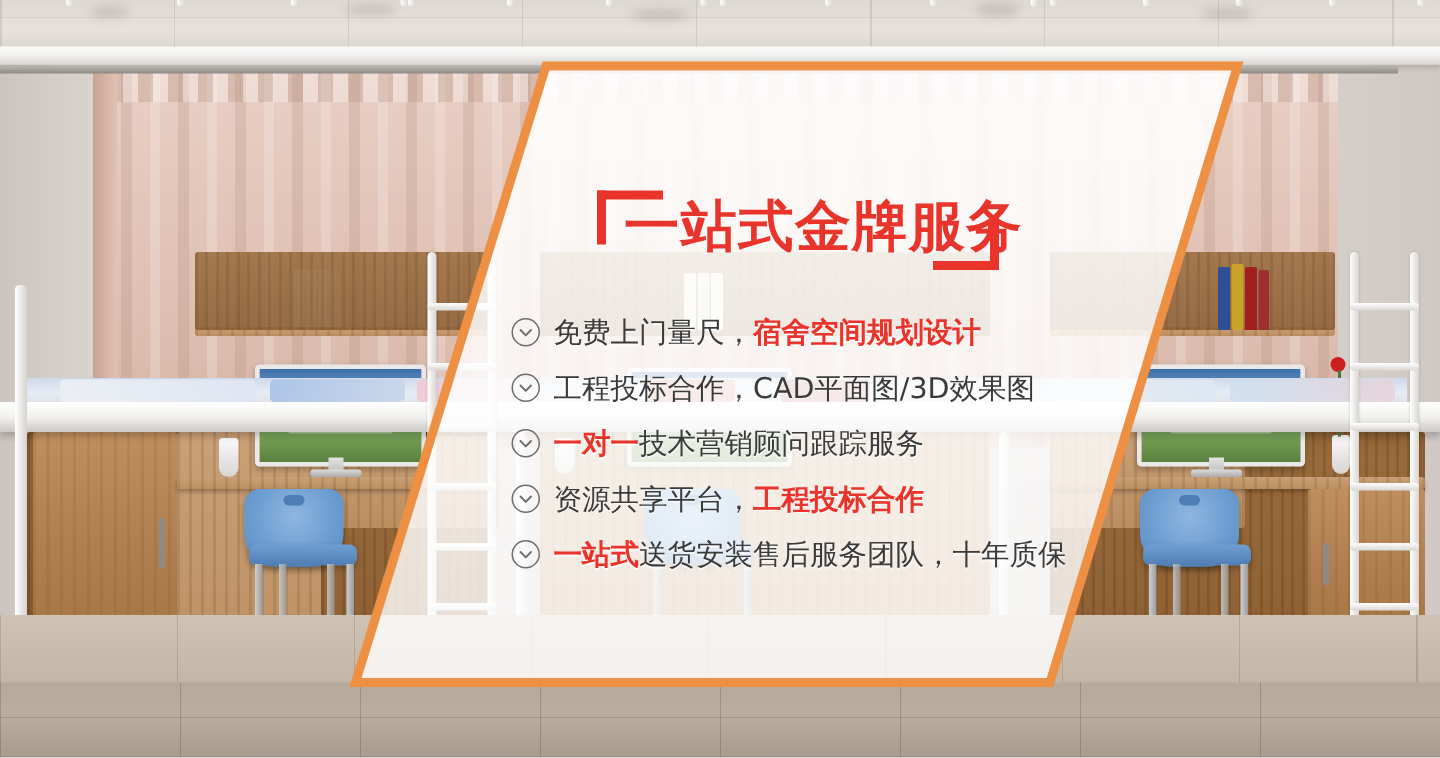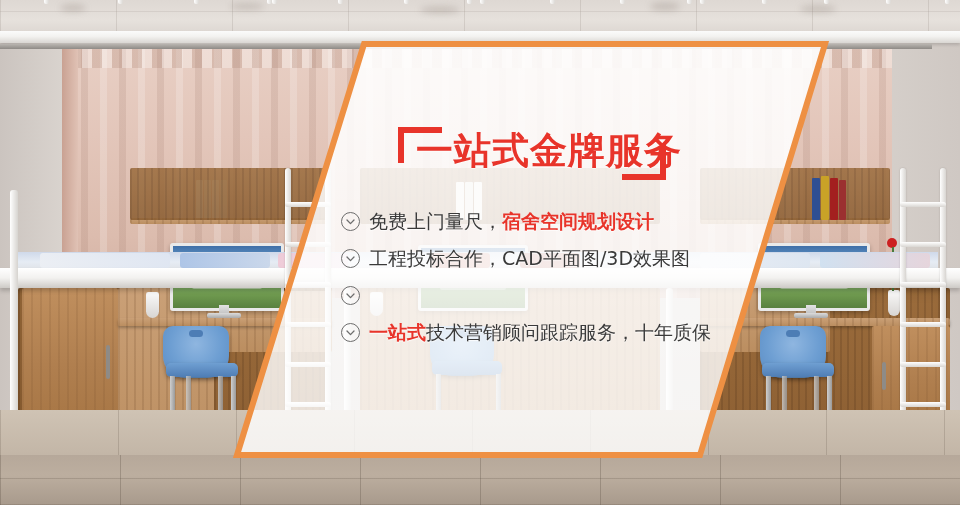--- a/index.html
+++ b/index.html
@@ -414,25 +414,34 @@
             </svg>
           </span>
           <span class="rowtext"><span>工程投标合作，CAD平面图/3D效果图</span></span>
         </div>
         <div class="row">
           <span class="bullet">
             <svg width="9" height="6" viewBox="0 0 9 6">
               <path d="M1 1 L4.5 4.6 L8 1" fill="none" stroke="#6d6d6d" stroke-width="1.3" stroke-linecap="round" stroke-linejoin="round"></path>
             </svg>
           </span>
+          <span class="rowtext"><span class="hl">一对一</span><span>技术营销顾问跟踪服务</span></span>
         </div>
         <div class="row">
           <span class="bullet">
             <svg width="9" height="6" viewBox="0 0 9 6">
               <path d="M1 1 L4.5 4.6 L8 1" fill="none" stroke="#6d6d6d" stroke-width="1.3" stroke-linecap="round" stroke-linejoin="round"></path>
             </svg>
           </span>
-          <span class="rowtext"><span class="hl">一站式</span><span>技术营销顾问跟踪服务，十年质保</span></span>
+          <span class="rowtext"><span>资源共享平台，</span><span class="hl">工程投标合作</span></span>
+        </div>
+        <div class="row">
+          <span class="bullet">
+            <svg width="9" height="6" viewBox="0 0 9 6">
+              <path d="M1 1 L4.5 4.6 L8 1" fill="none" stroke="#6d6d6d" stroke-width="1.3" stroke-linecap="round" stroke-linejoin="round"></path>
+            </svg>
+          </span>
+          <span class="rowtext"><span class="hl">一站式</span><span>送货安装售后服务团队，十年质保</span></span>
         </div>
       </div>
 
   </div>
 </div>
 
 </body></html>

